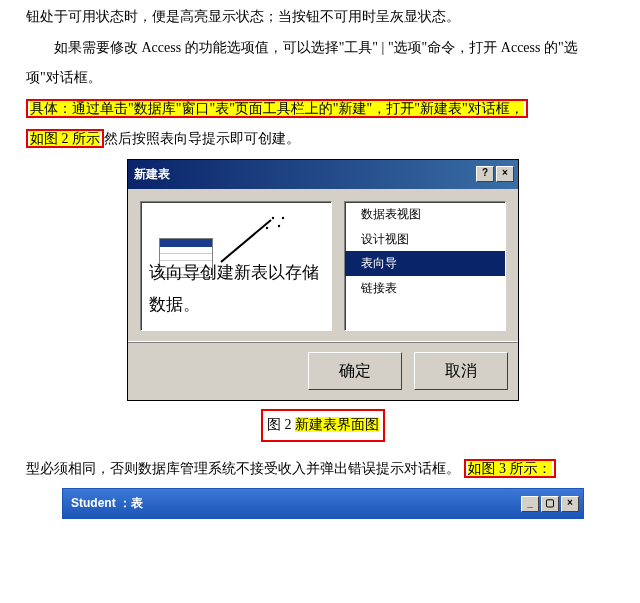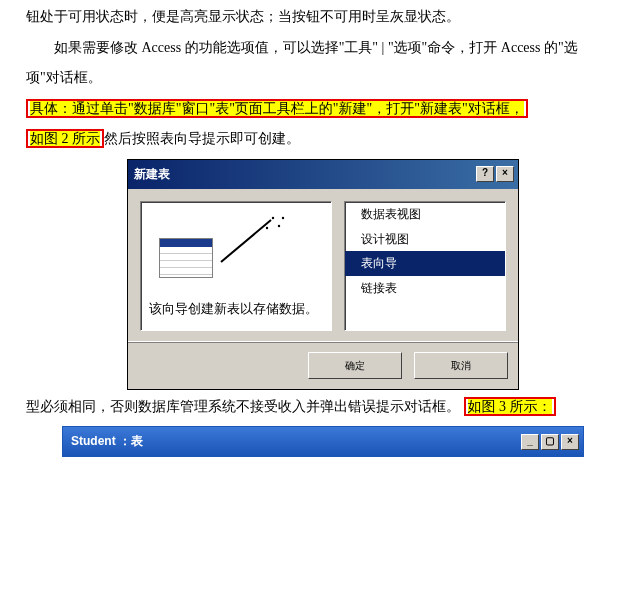--- a/index.html
+++ b/index.html
@@ -72,21 +72,21 @@
   }
   .wand-table::before{
     content:""; position:absolute; left:0; right:0; top:0; height:8px;
     background:#1a3b8b;
   }
   .wand-cells{position:absolute;left:0;top:8px;right:0;bottom:0;
     background:repeating-linear-gradient(to bottom,#fff 0 6px,#ccc 6px 7px),
                repeating-linear-gradient(to right,#fff 0 12px,#ccc 12px 13px);}
   .dlg-left-text {
     position:absolute; left:8px; right:8px; bottom:8px;
-    font-size:13px; color:#000;
+    font-size:17px; color:#000;
   }
   .dlg-list {
     flex:1; height:128px;
     background:#fff;
     border-top:1px solid #808080; border-left:1px solid #808080;
     border-right:1px solid #fff; border-bottom:1px solid #fff;
     box-shadow: inset 1px 1px 0 #404040;
     overflow:hidden;
   }
   .dlg-list-item { padding:1px 16px; white-space:nowrap; }
@@ -94,21 +94,21 @@
   .dlg-buttons {
     border-top:1px solid #fff;
     box-shadow: inset 0 1px 0 #808080;
     padding:10px; display:flex; justify-content:flex-end; gap:12px;
   }
   .btn {
     min-width:76px; padding:3px 8px; text-align:center;
     background:#d4d0c8;
     border-top:1px solid #fff; border-left:1px solid #fff;
     border-right:1px solid #404040; border-bottom:1px solid #404040;
-    font-size:10px;
+    font-size:16px;
   }
   .caption { text-align:center; margin:8px 0 14px; }
 
   
   .tblwin-wrap{ text-align:center; margin-top:6px; }
   .tblwin{
     display:inline-block; width:520px;
     border:1px solid #1b55b5;
     text-align:left;
     font-family:"Tahoma","SimSun",sans-serif;
@@ -168,20 +168,25 @@
           <div class="dlg-list-item">链接表</div>
         </div>
       </div>
       <div class="dlg-buttons">
         <div class="btn">确定</div>
         <div class="btn">取消</div>
       </div>
     </div>
   </div>
 
+  <div class="caption">
+    <span class="red-box-tight">
+      <span>图 2 </span><span class="hl-yellow">新建表界面图</span>
+    </span>
+  </div>
 
   <p>
     <span>型必须相同，否则数据库管理系统不接受收入并弹出错误提示对话框。</span>
     <span class="red-box"><span class="hl-yellow">如图 3 所示：</span></span>
   </p>
 
   <div class="tblwin-wrap">
     <div class="tblwin">
       <div class="tblwin-title">
         <span>Student ：表</span>

